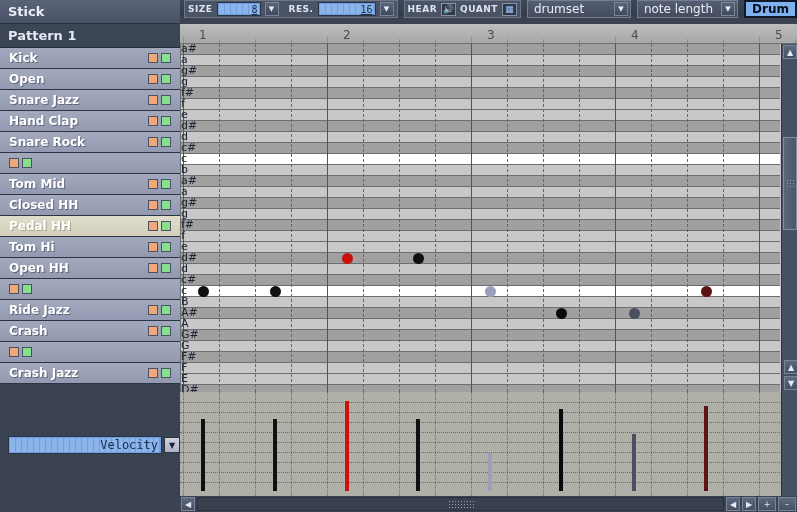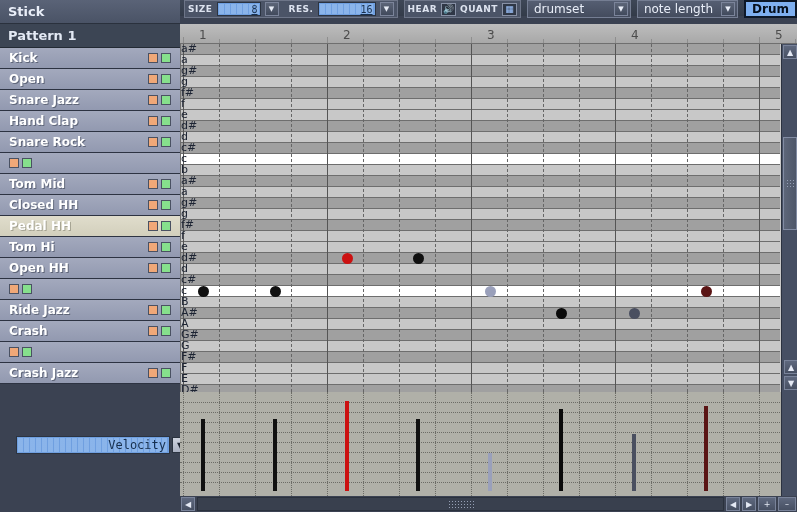--- a/index.html
+++ b/index.html
@@ -103,21 +103,21 @@
     text-shadow: 1px 1px 0 #5f6679;
     flex: 1;
   }
   .inst-row.selected .inst-name { text-shadow: 1px 1px 0 #a5a392; }
   .btn-pair { display: flex; gap: 3px; margin-right: 9px; }
   .sq { width: 10px; height: 10px; border: 1px solid #4a5162; }
   .sq.mute { background: #f0a878; }
   .sq.solo { background: #86e08c; }
 
   #left-bottom {
-    position: absolute; left: 12px; top: 386px; width: 180px; height: 126px;
+    position: absolute; left: 4px; top: 386px; width: 180px; height: 126px;
     background: #3b4252;
   }
   #velocity-select {
     position: absolute; left: 4px; top: 50px; width: 172px; height: 18px;
     display: flex; align-items: center;
   }
   #velocity-lcd {
     flex: 1; height: 18px; background: #6f9fe0; border: 1px solid #2b3340;
     display: flex; align-items: center; justify-content: flex-end;
     padding-right: 3px; position: relative;

